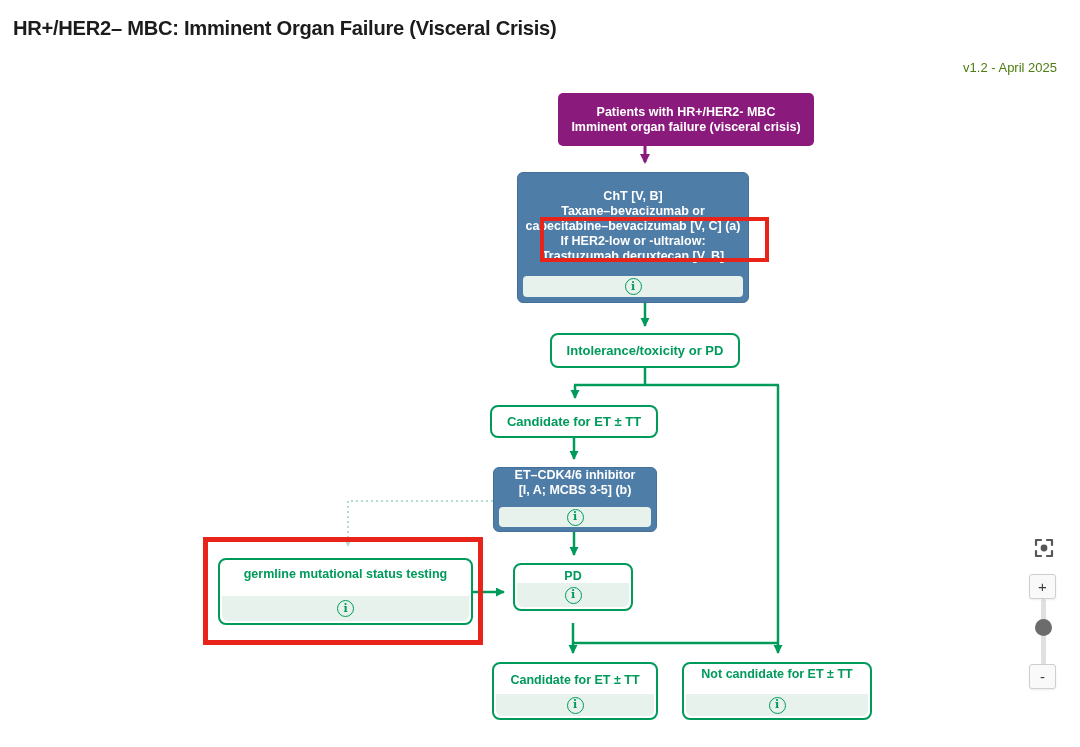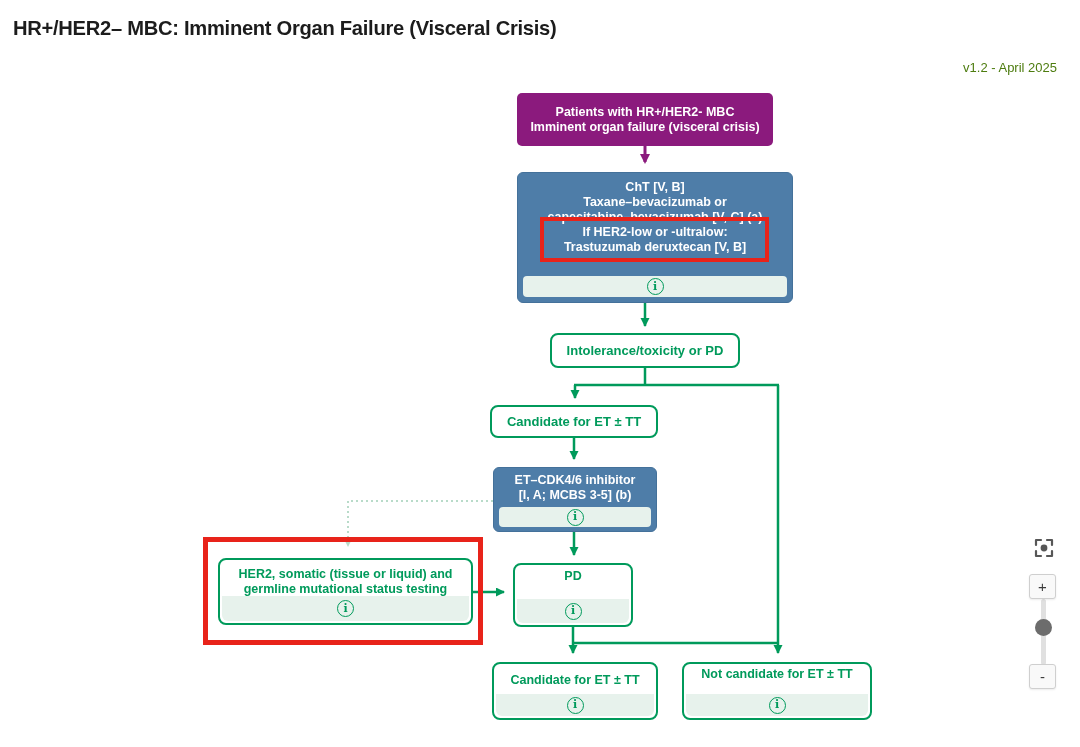--- a/index.html
+++ b/index.html
@@ -9,47 +9,47 @@
   .page-title { position:absolute; left:13px; top:16px; font-size:21px; font-weight:bold;
                 color:#1c1c1c; letter-spacing:-0.3px; transform:scaleX(.96); transform-origin:left; }
   .version { position:absolute; right:23px; top:60px; font-size:13px; color:#4d7c0f; }
 
   svg.connectors { position:absolute; left:0; top:0; z-index:1; pointer-events:none; }
 
   .node { position:absolute; z-index:2; text-align:center; font-weight:bold; font-size:12.5px; }
   .node .line { line-height:15px; white-space:nowrap; }
 
   .purple-box { background:#8b1a7d; color:#fff; border-radius:5px;
-                display:flex; flex-direction:column; justify-content:center; }
+                display:flex; flex-direction:column; justify-content:center;margin-left:41px; }
   .blue-box   { background:#4e7da8; color:#fff; border-radius:6px; border:1px solid #44719a; }
   .green-box  { background:#fff; border:2.5px solid #009a5b; color:#009a5b; border-radius:8px; }
   .flex-center{ display:flex; align-items:center; justify-content:center; }
 
   .band-inset { position:absolute; left:5px; right:5px; bottom:5px; height:21px; background:#e7f2ec;
                 border-radius:4px; display:flex; align-items:center; justify-content:center; }
   .band-full  { position:absolute; left:2px; right:2px; bottom:2px; background:#e7f2ec;
                 border-radius:0 0 6px 6px; display:flex; align-items:center; justify-content:center; }
 
   .info-icon { width:17px; height:17px; border:1.7px solid #009a5b; border-radius:50%;
                color:#009a5b; font:bold 11px "DejaVu Serif", serif; line-height:14px;
                display:flex; align-items:center; justify-content:center; cursor:pointer; background:transparent; }
 
   .annotation { position:absolute; border:4px solid #e8231a; z-index:6; pointer-events:none; }
 
   
   #node-patients      { left:517px; top:93px;  width:256px; height:53px; }
-  #node-cht           { left:517px; top:172px; width:276px; height:131px; padding-top:7px; }
+  #node-cht           { left:517px; top:172px; width:232px; height:131px; padding-top:16px; }
   #hl-cht             { left:540px; top:217px; width:229px; height:45px; }
   #node-intolerance   { left:550px; top:333px; width:190px; height:35px; font-size:13px; }
   #node-candidate-mid { left:490px; top:405px; width:168px; height:33px; font-size:13px; }
-  #node-etcdk         { left:493px; top:467px; width:164px; height:65px; padding-top:5px; }
+  #node-etcdk         { left:493px; top:467px; width:164px; height:65px; }
   #node-her2          { left:218px; top:558px; width:255px; height:67px; padding-top:7px; }
   #node-her2 .band-full { height:25px; }
   #hl-her2            { left:203px; top:537px; width:280px; height:108px; border-width:5px; }
-  #node-pd            { left:513px; top:563px; width:120px; height:64px; padding-top:4px; }
+  #node-pd            { left:513px; top:563px; width:120px; height:48px; padding-top:4px; }
   #node-pd .band-full { height:24px; }
   #node-candidate-bot { left:492px; top:662px; width:166px; height:58px; padding-top:9px; }
   #node-notcandidate  { left:682px; top:662px; width:190px; height:58px; padding-top:3px; }
   #node-candidate-bot .band-full, #node-notcandidate .band-full { height:22px; }
 
   
   .ctrl-focus { position:absolute; left:1032px; top:536px; width:24px; height:24px; cursor:pointer; z-index:3; }
   .ctrl-btn { position:absolute; width:27px; height:25px; background:#f9f9f9; border:1px solid #cfcfcf;
               border-radius:3px; color:#3c3c3c; font-size:15px; line-height:22px; text-align:center;
               cursor:pointer; z-index:3; box-shadow:0 1px 2px rgba(0,0,0,.08); }
@@ -128,21 +128,20 @@
 
 <div class="node blue-box" id="node-etcdk">
   <div class="line">ET–CDK4/6 inhibitor</div>
   <div class="line">[I, A; MCBS 3-5] (b)</div>
   <div class="band-inset" style="height:20px; bottom:4px;">
     <span class="info-icon">i</span>
   </div>
 </div>
 
 <div class="node green-box" id="node-her2">
-  <div class="line">HER2, somatic (tissue or liquid) and</div>
   <div class="line">germline mutational status testing</div>
   <div class="band-full">
     <span class="info-icon">i</span>
   </div>
 </div>
 <div class="annotation" id="hl-her2"></div>
 
 <div class="node green-box" id="node-pd">
   <div class="line">PD</div>
   <div class="band-full">

